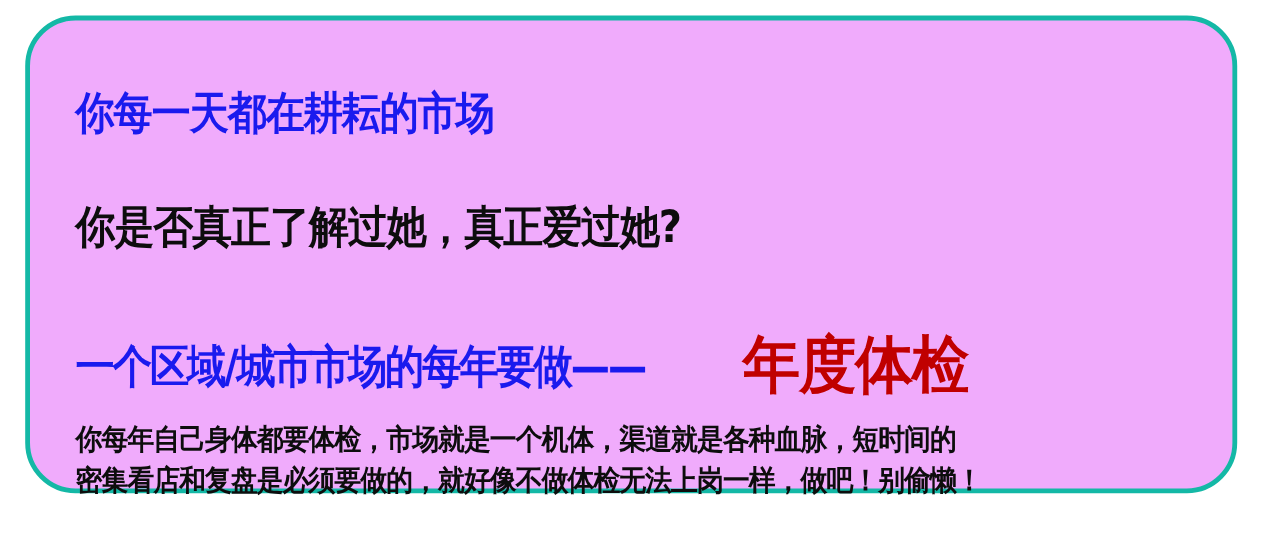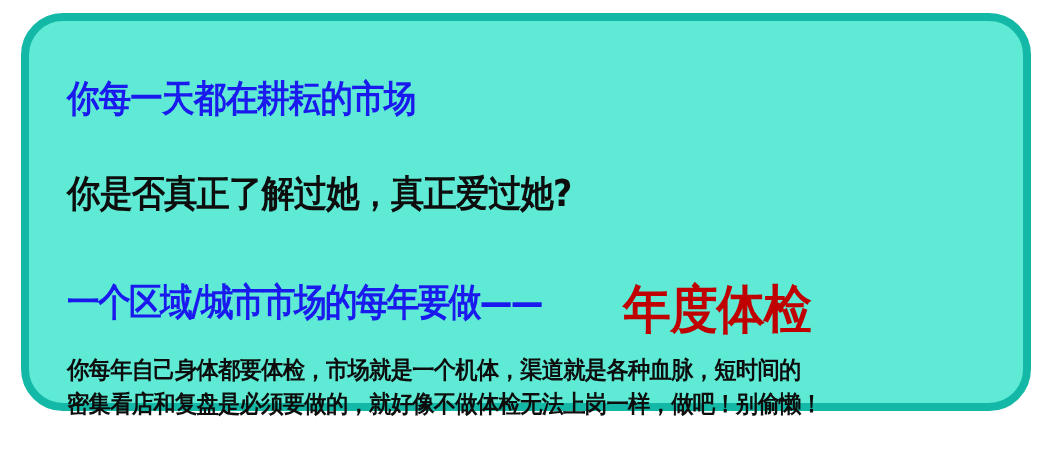--- a/index.html
+++ b/index.html
@@ -16,24 +16,24 @@
     height: 467px;
     background: #ffffff;
     overflow: hidden;
   }
   .frame {
     position: absolute;
     left: 21px;
     top: 13px;
     width: 1010px;
     height: 398px;
-    border: 8px solid #14b8a6;
+    border: 4px solid #14b8a6;
     border-radius: 42px;
     box-sizing: border-box;
-    background: #5eead4;
+    background: #f0abfc;
   }
   .content {
     position: absolute;
     left: 38px;
     top: 0;
     width: 990px;
     height: 100%;
   }
   .line-head1 {
     position: absolute;
@@ -61,21 +61,21 @@
     transform: scaleX(0.90);
     transform-origin: left center;
   }
   .line-head3 {
     position: absolute;
     top: 262px;
     left: 0;
     white-space: nowrap;
     line-height: 1.0;
     display: flex;
-    align-items: flex-start;
+    align-items: center;
   }
   .head3-blue {
     color: #1a1aee;
     font-size: 38px;
     font-weight: bold;
     letter-spacing: -2px;
     transform: scaleX(0.86);
     transform-origin: left bottom;
     display: inline-block;
   }

